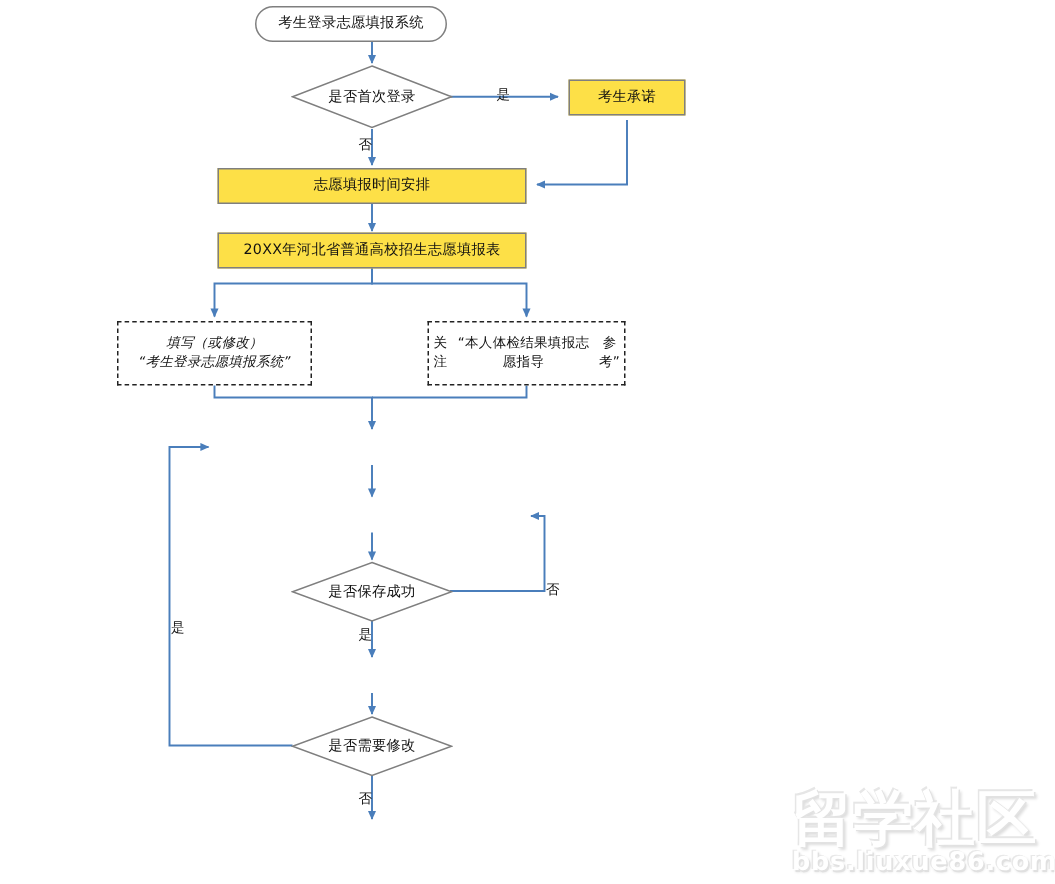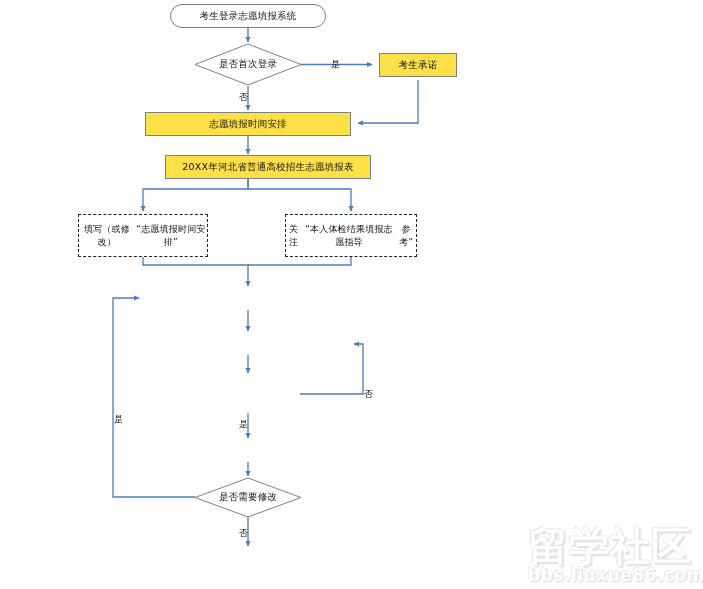--- a/index.html
+++ b/index.html
@@ -148,56 +148,62 @@
       <path d="M248,413 L248,438" marker-end="url(#arrow)"></path>
 
       <path d="M248,462 L248,476" marker-end="url(#arrow)"></path>
 
       <path d="M195,497 L113,497 L113,298 L139,298" marker-end="url(#arrow)"></path>
 
       <path d="M248,516 L248,546" marker-end="url(#arrow)"></path>
     </g>
   </svg>
 
-  <div class="node node-terminal" style="left:170px; top:4px; width:156px; height:24px;">
+  <div class="node node-terminal" style="left:170px; top:4px; width:128px; height:24px;">
     <span>考生登录志愿填报系统</span>
   </div>
 
   <div class="node node-decision" style="left:194px; top:43px; width:108px; height:43px;">
     <svg width="108" height="43" viewBox="0 0 108 43">
       <polygon points="54,1 107,21.5 54,42 1,21.5" fill="#ffffff" stroke="#7f7f7f" stroke-width="1"></polygon>
     </svg>
     <span class="dia-label">是否首次登录</span>
   </div>
 
   <div class="node node-process" style="left:379px; top:53px; width:78px; height:24px;">
     <span>考生承诺</span>
   </div>
 
   <div class="node node-process" style="left:145px; top:112px; width:206px; height:24px;">
     <span>志愿填报时间安排</span>
   </div>
 
-  <div class="node node-process" style="left:145px; top:155px; width:206px; height:24px;margin-left:20px;">
+  <div class="node node-process" style="left:145px; top:155px; width:206px; height:24px;">
     <span>20XX年河北省普通高校招生志愿填报表</span>
   </div>
 
-  <div class="node node-note" style="left:78px; top:214px; width:130px; height:43px; flex-direction:row;">
+  <div class="node node-note" style="left:78px; top:214px; width:130px; height:43px; flex-direction:column;font-style:italic;">
     <span>填写（或修改）</span>
-    <span>“志愿填报时间安排”</span>
+    <span>“考生登录志愿填报系统”</span>
   </div>
 
   <div class="node node-note" style="left:285px; top:214px; width:132px; height:43px; ">
     <span>关注</span>
     <span>“本人体检结果填报志愿指导</span>
     <span>参考”</span>
   </div>
 
 
 
+  <div class="node node-decision" style="left:194px; top:374px; width:108px; height:41px;">
+    <svg width="108" height="41" viewBox="0 0 108 41">
+      <polygon points="54,1 107,20.5 54,40 1,20.5" fill="#ffffff" stroke="#7f7f7f" stroke-width="1"></polygon>
+    </svg>
+    <span class="dia-label">是否保存成功</span>
+  </div>
 
 
   <div class="node node-decision" style="left:194px; top:477px; width:108px; height:41px;">
     <svg width="108" height="41" viewBox="0 0 108 41">
       <polygon points="54,1 107,20.5 54,40 1,20.5" fill="#ffffff" stroke="#7f7f7f" stroke-width="1"></polygon>
     </svg>
     <span class="dia-label">是否需要修改</span>
   </div>
 
 

